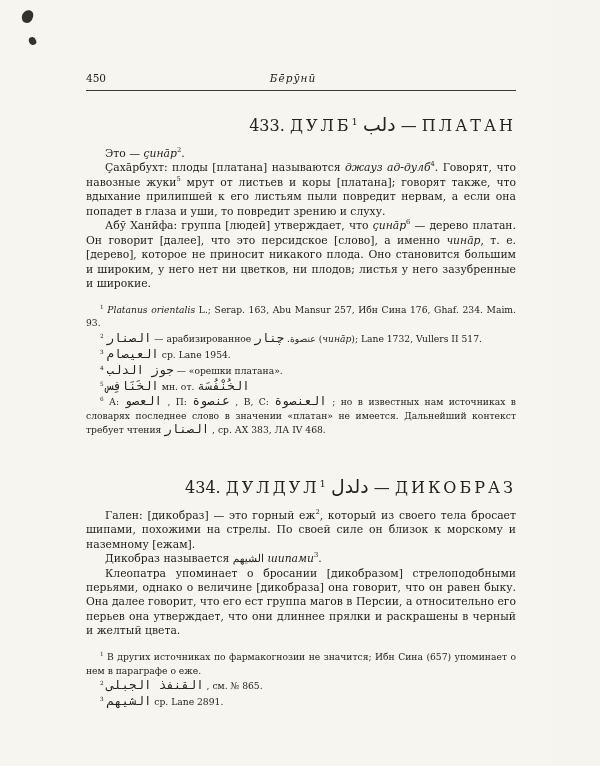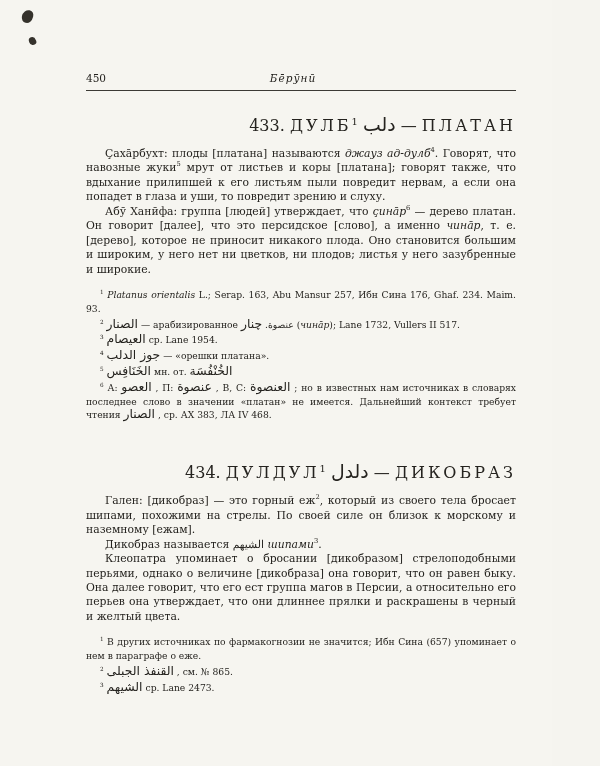--- a/index.html
+++ b/index.html
@@ -33,21 +33,21 @@
     margin:0 0 2px 0;font-size:9.2px;line-height:1.5;
     text-align:justify;text-indent:14px;
   }
   sup{font-size:0.62em;line-height:0;}
   .it{font-style:italic;}
   .ar{
     font-family:"DejaVu Sans", sans-serif;
     font-size:1.18em;line-height:1;
     direction:rtl;unicode-bidi:embed;
   }
-  .footnotes .ar{font-size:1.35em;}
+  .footnotes .ar{font-size:1.35em;font-family:Liberation Mono, monospace;}
   .gap-between-entries{height:12px;}
 </style>
 </head>
 <body>
 
 <div class="page">
 
   <div class="scan-mark mark1"></div>
   <div class="scan-mark mark2"></div>
 
@@ -55,20 +55,21 @@
 
     <div class="running-head">
       <span class="pagenum">450</span>
       <span class="head-title">Бе̄рӯнӣ</span>
     </div>
     <hr class="head-rule">
 
     <section>
       <h2 class="entry-heading"><span>433. </span><span class="sp">ДУЛБ</span><sup>1</sup><span>  </span><span class="ar">دلب</span><span>  — </span><span class="sp">ПЛАТАН</span></h2>
       <div class="body-block">
+          <p class="body-par"><span>Это — </span><span class="it">ҫинāр</span><sup>2</sup><span>.</span></p>
           <p class="body-par"><span>Ҫахāрбухт: плоды [платана] называются </span><span class="it">джауз ад-дулб</span><sup>4</sup><span>. Говорят, что навозные жуки</span><sup>5</sup><span> мрут от листьев и коры [платана]; говорят также, что вдыхание прилипшей к его листьям пыли повредит нервам, а если она попадет в глаза и уши, то повредит зрению и слуху.</span></p>
           <p class="body-par"><span>Абӯ Ханӣфа: группа [людей] утверждает, что </span><span class="it">ҫинāр</span><sup>6</sup><span> — дерево платан. Он говорит [далее], что это персидское [слово], а именно </span><span class="it">чинāр</span><span>, т. е. [дерево], которое не приносит никакого плода. Оно становится большим и широким, у него нет ни цветков, ни плодов; листья у него зазубренные и широкие.</span></p>
         </div>
       <div class="footnotes">
           <p class="fn"><sup>1</sup><span> </span><span class="it">Platanus orientalis</span><span> L.; Serap. 163, Abu Mansur 257, Ибн Сина 176, Ghaf. 234. Maim. 93.</span></p>
           <p class="fn"><sup>2</sup><span> </span><span class="ar">الصنار</span><span> — арабизированное عنصوة. </span><span class="ar">چنار</span><span> (</span><span class="it">чинāр</span><span>); Lane 1732, Vullers II 517.</span></p>
           <p class="fn"><sup>3</sup><span> </span><span class="ar">العيصام</span><span> ср. Lane 1954.</span></p>
           <p class="fn"><sup>4</sup><span> </span><span class="ar">جوز الدلب</span><span> — «орешки платана».</span></p>
           <p class="fn"><sup>5</sup><span> </span><span class="ar">الخَنَافِس</span><span> мн. от. </span><span class="ar">الخُنْفُسَة</span></p>
           <p class="fn"><sup>6</sup><span> А: </span><span class="ar">العصو</span><span> , П: </span><span class="ar">عنصوة</span><span> , В, С: </span><span class="ar">العنصوة</span><span> ; но в известных нам источниках в словарях последнее слово в значении «платан» не имеется. Дальнейший контекст требует чтения </span><span class="ar">الصنار</span><span> , ср. АХ 383, ЛА IV 468.</span></p>
@@ -80,18 +81,18 @@
     <section>
       <h2 class="entry-heading"><span>434. </span><span class="sp">ДУЛДУЛ</span><sup>1</sup><span>  </span><span class="ar">دلدل</span><span>  — </span><span class="sp">ДИКОБРАЗ</span></h2>
       <div class="body-block">
           <p class="body-par"><span>Гален: [дикобраз] — это горный еж</span><sup>2</sup><span>, который из своего тела бросает шипами, похожими на стрелы. По своей силе он близок к морскому и наземному [ежам].</span></p>
           <p class="body-par"><span>Дикобраз называется الشيهم </span><span class="it">шипами</span><sup>3</sup><span>.</span></p>
           <p class="body-par"><span>Клеопатра упоминает о бросании [дикобразом] стрелоподобными перьями, однако о величине [дикобраза] она говорит, что он равен быку. Она далее говорит, что его ест группа магов в Персии, а относительно его перьев она утверждает, что они длиннее прялки и раскрашены в черный и желтый цвета.</span></p>
         </div>
       <div class="footnotes">
           <p class="fn"><sup>1</sup><span> В других источниках по фармакогнозии не значится; Ибн Сина (657) упоминает о нем в параграфе о еже.</span></p>
           <p class="fn"><sup>2</sup><span> </span><span class="ar">القنفذ الجبلى</span><span> , см. № 865.</span></p>
-          <p class="fn"><sup>3</sup><span> </span><span class="ar">الشيهم</span><span> ср. Lane 2473.</span></p>
+          <p class="fn"><sup>3</sup><span> </span><span class="ar">الشيهم</span><span> ср. Lane 2891.</span></p>
         </div>
     </section>
 
   </div>
 </div>
 
 </body></html>

